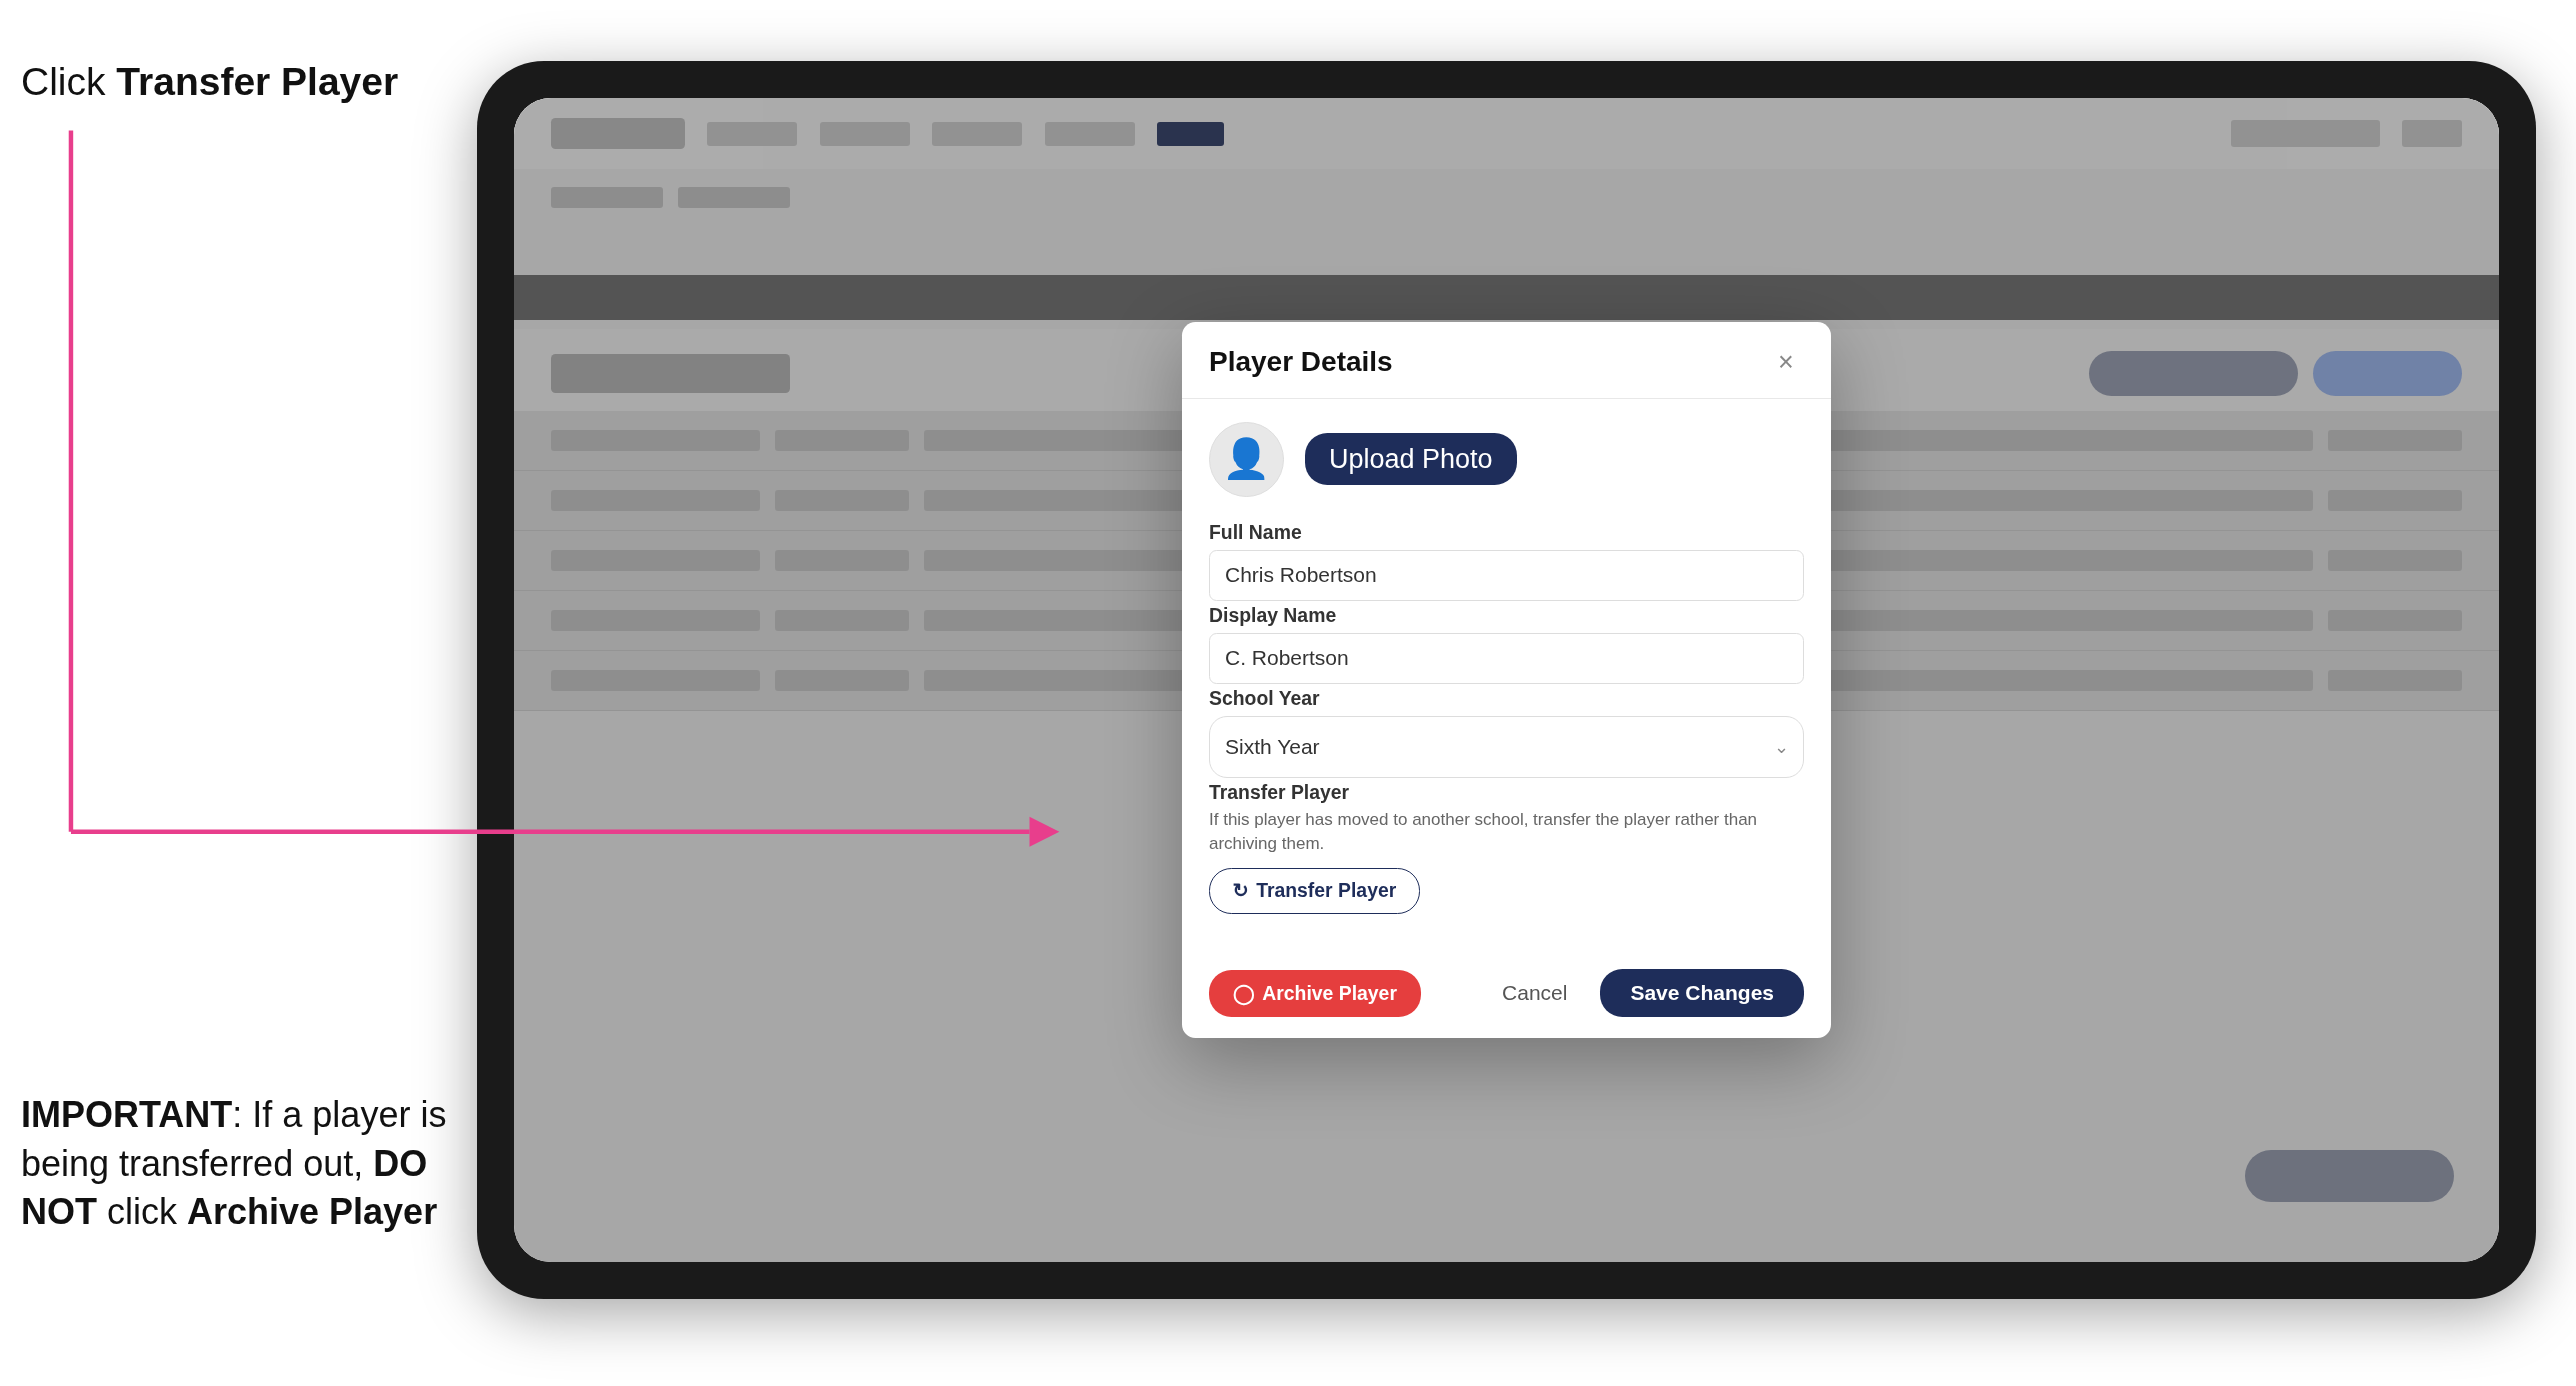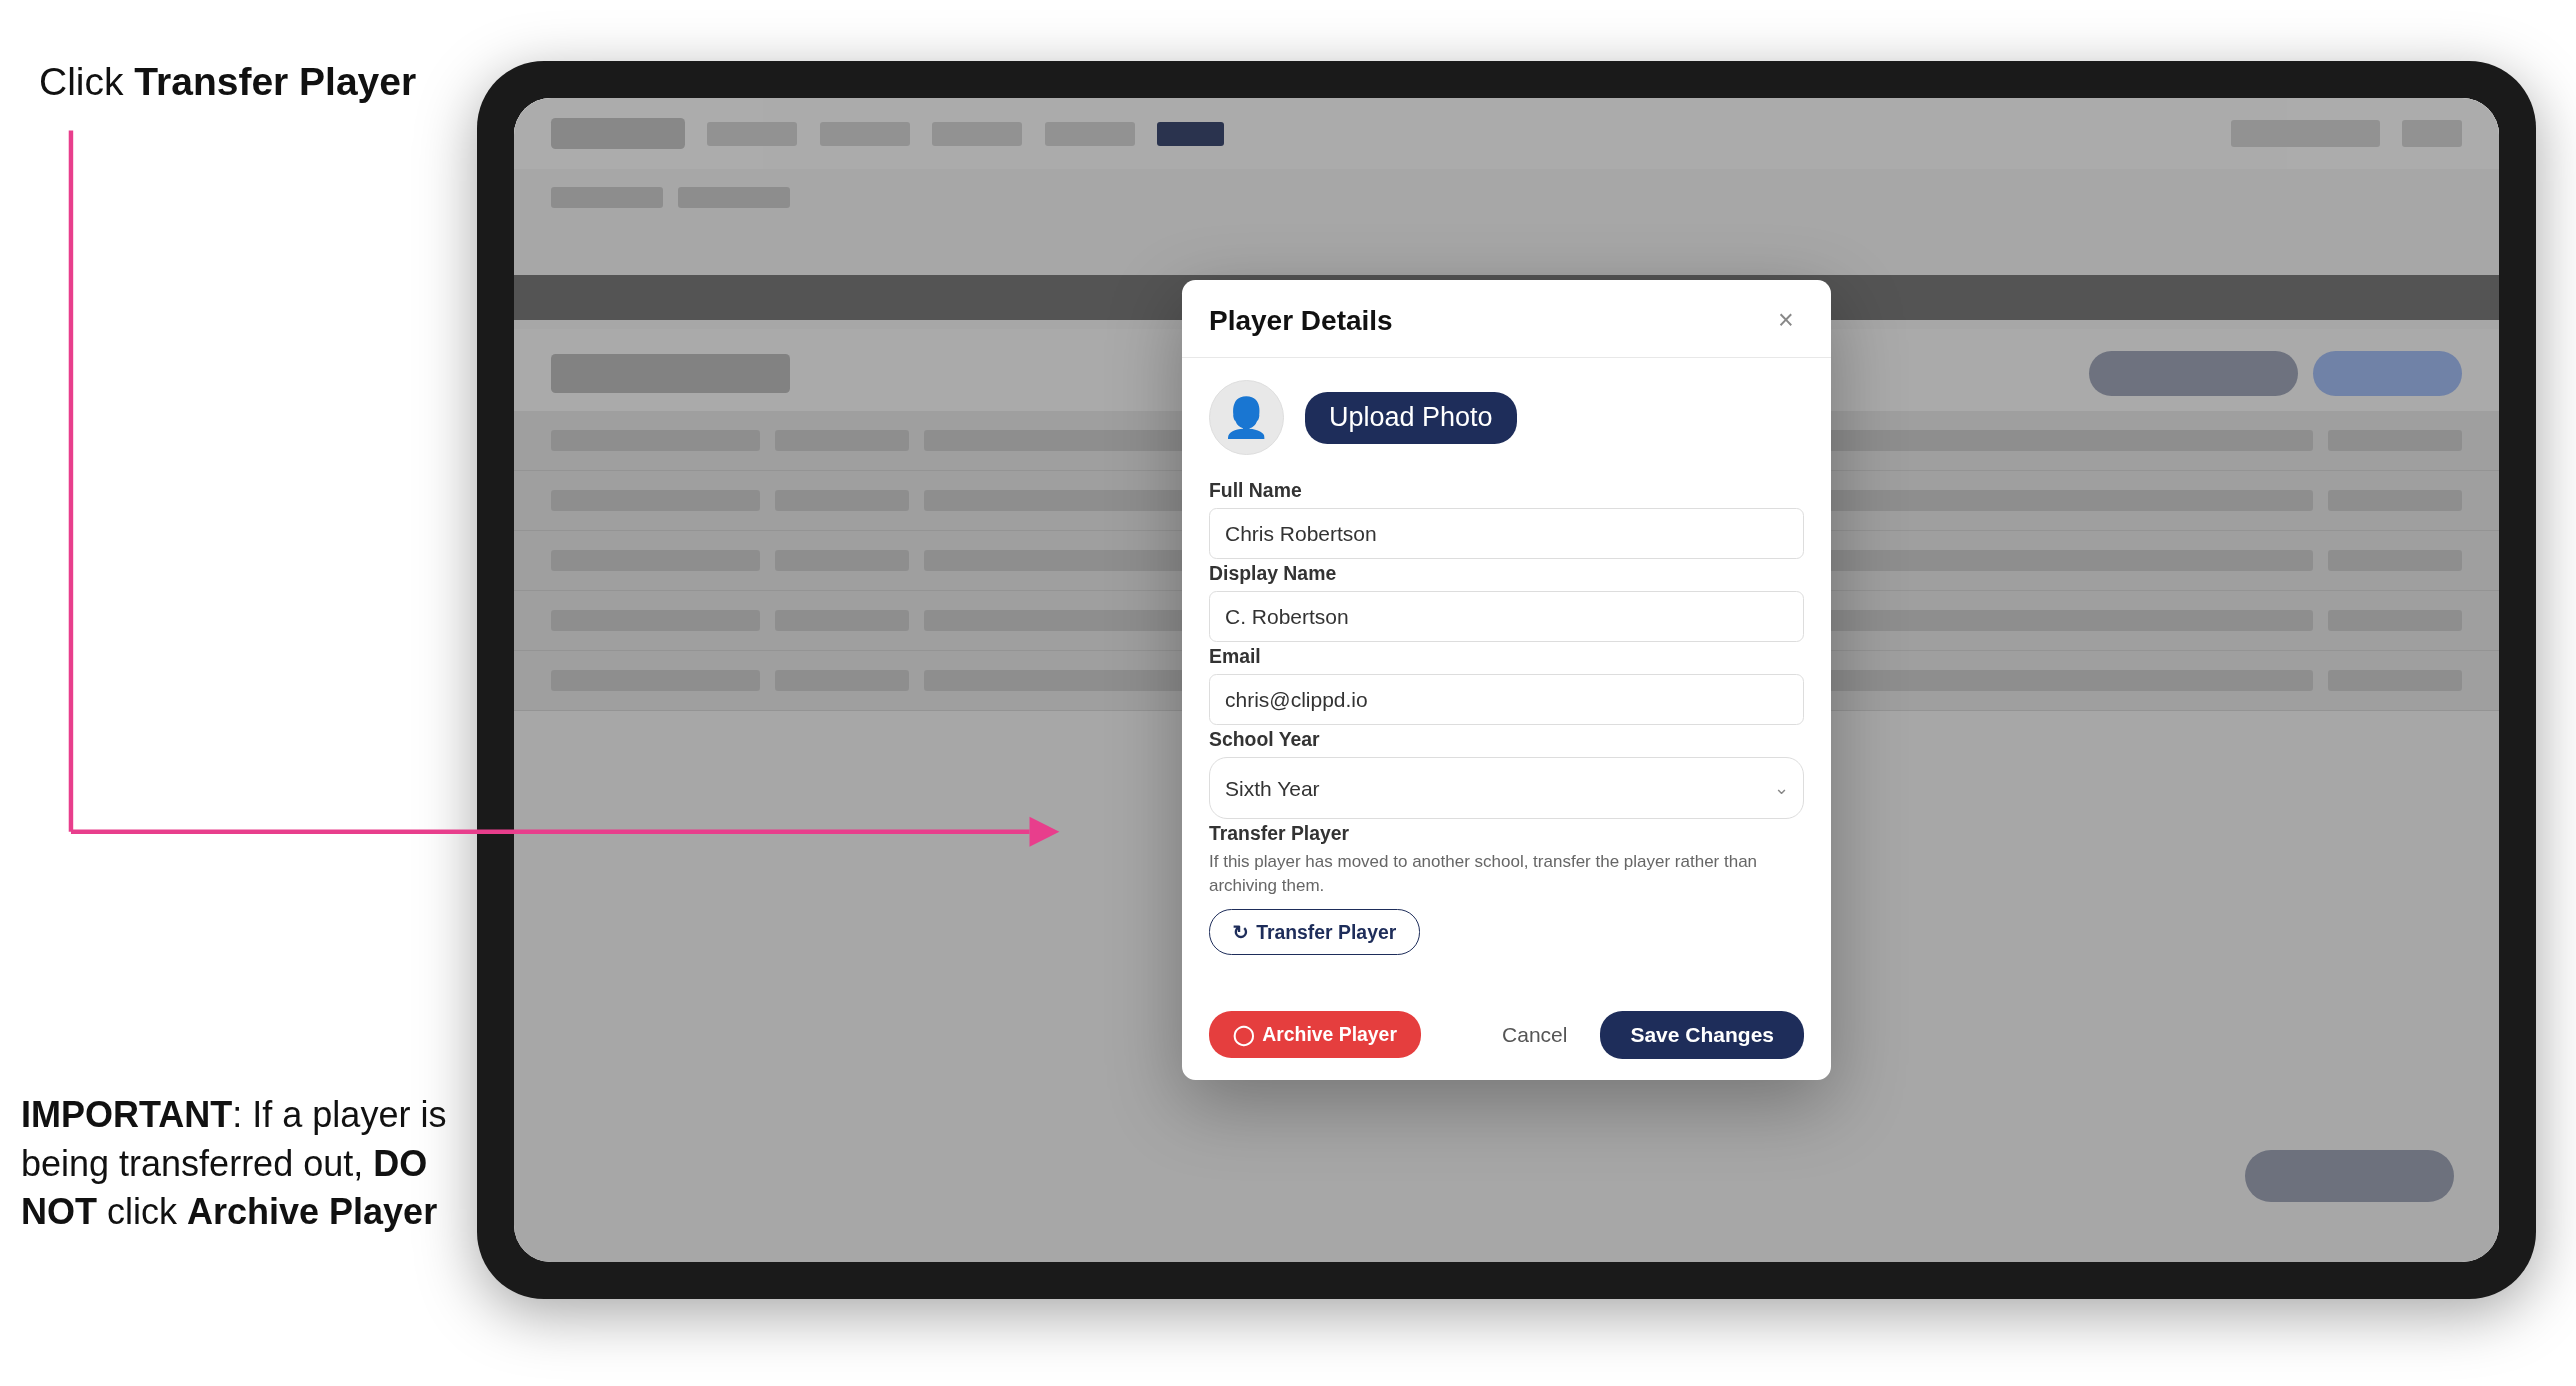--- a/index.html
+++ b/index.html
@@ -9,21 +9,21 @@
       width: 2576px;
       height: 1386px;
       position: relative;
       overflow: hidden;
     }
 
     
     .instruction-top {
       position: absolute;
       top: 60px;
-      left: 39px;
+      left: 21px;
       font-size: 39px;
       color: #111;
       font-weight: 400;
       white-space: nowrap;
     }
     .instruction-top strong { font-weight: 800; }
 
     
     .instruction-bottom {
       position: absolute;
@@ -486,24 +486,20 @@
           <div class="form-group">
             <label class="form-label">Full Name</label>
             <input class="form-input" type="text" value="Chris Robertson" style="">
           </div>
 
           <div class="form-group">
             <label class="form-label">Display Name</label>
             <input class="form-input" type="text" value="C. Robertson" style="">
           </div>
 
-          <div class="form-group">
-            <label class="form-label">Email</label>
-            <input class="form-input" type="email" value="chris@clippd.io" style="">
-          </div>
 
           <div class="form-group">
             <label class="form-label">School Year</label>
             <div class="select-wrapper">
               <select class="form-select">
                 <option>First Year</option>
                 <option>Second Year</option>
                 <option>Third Year</option>
                 <option>Fourth Year</option>
                 <option>Fifth Year</option>

